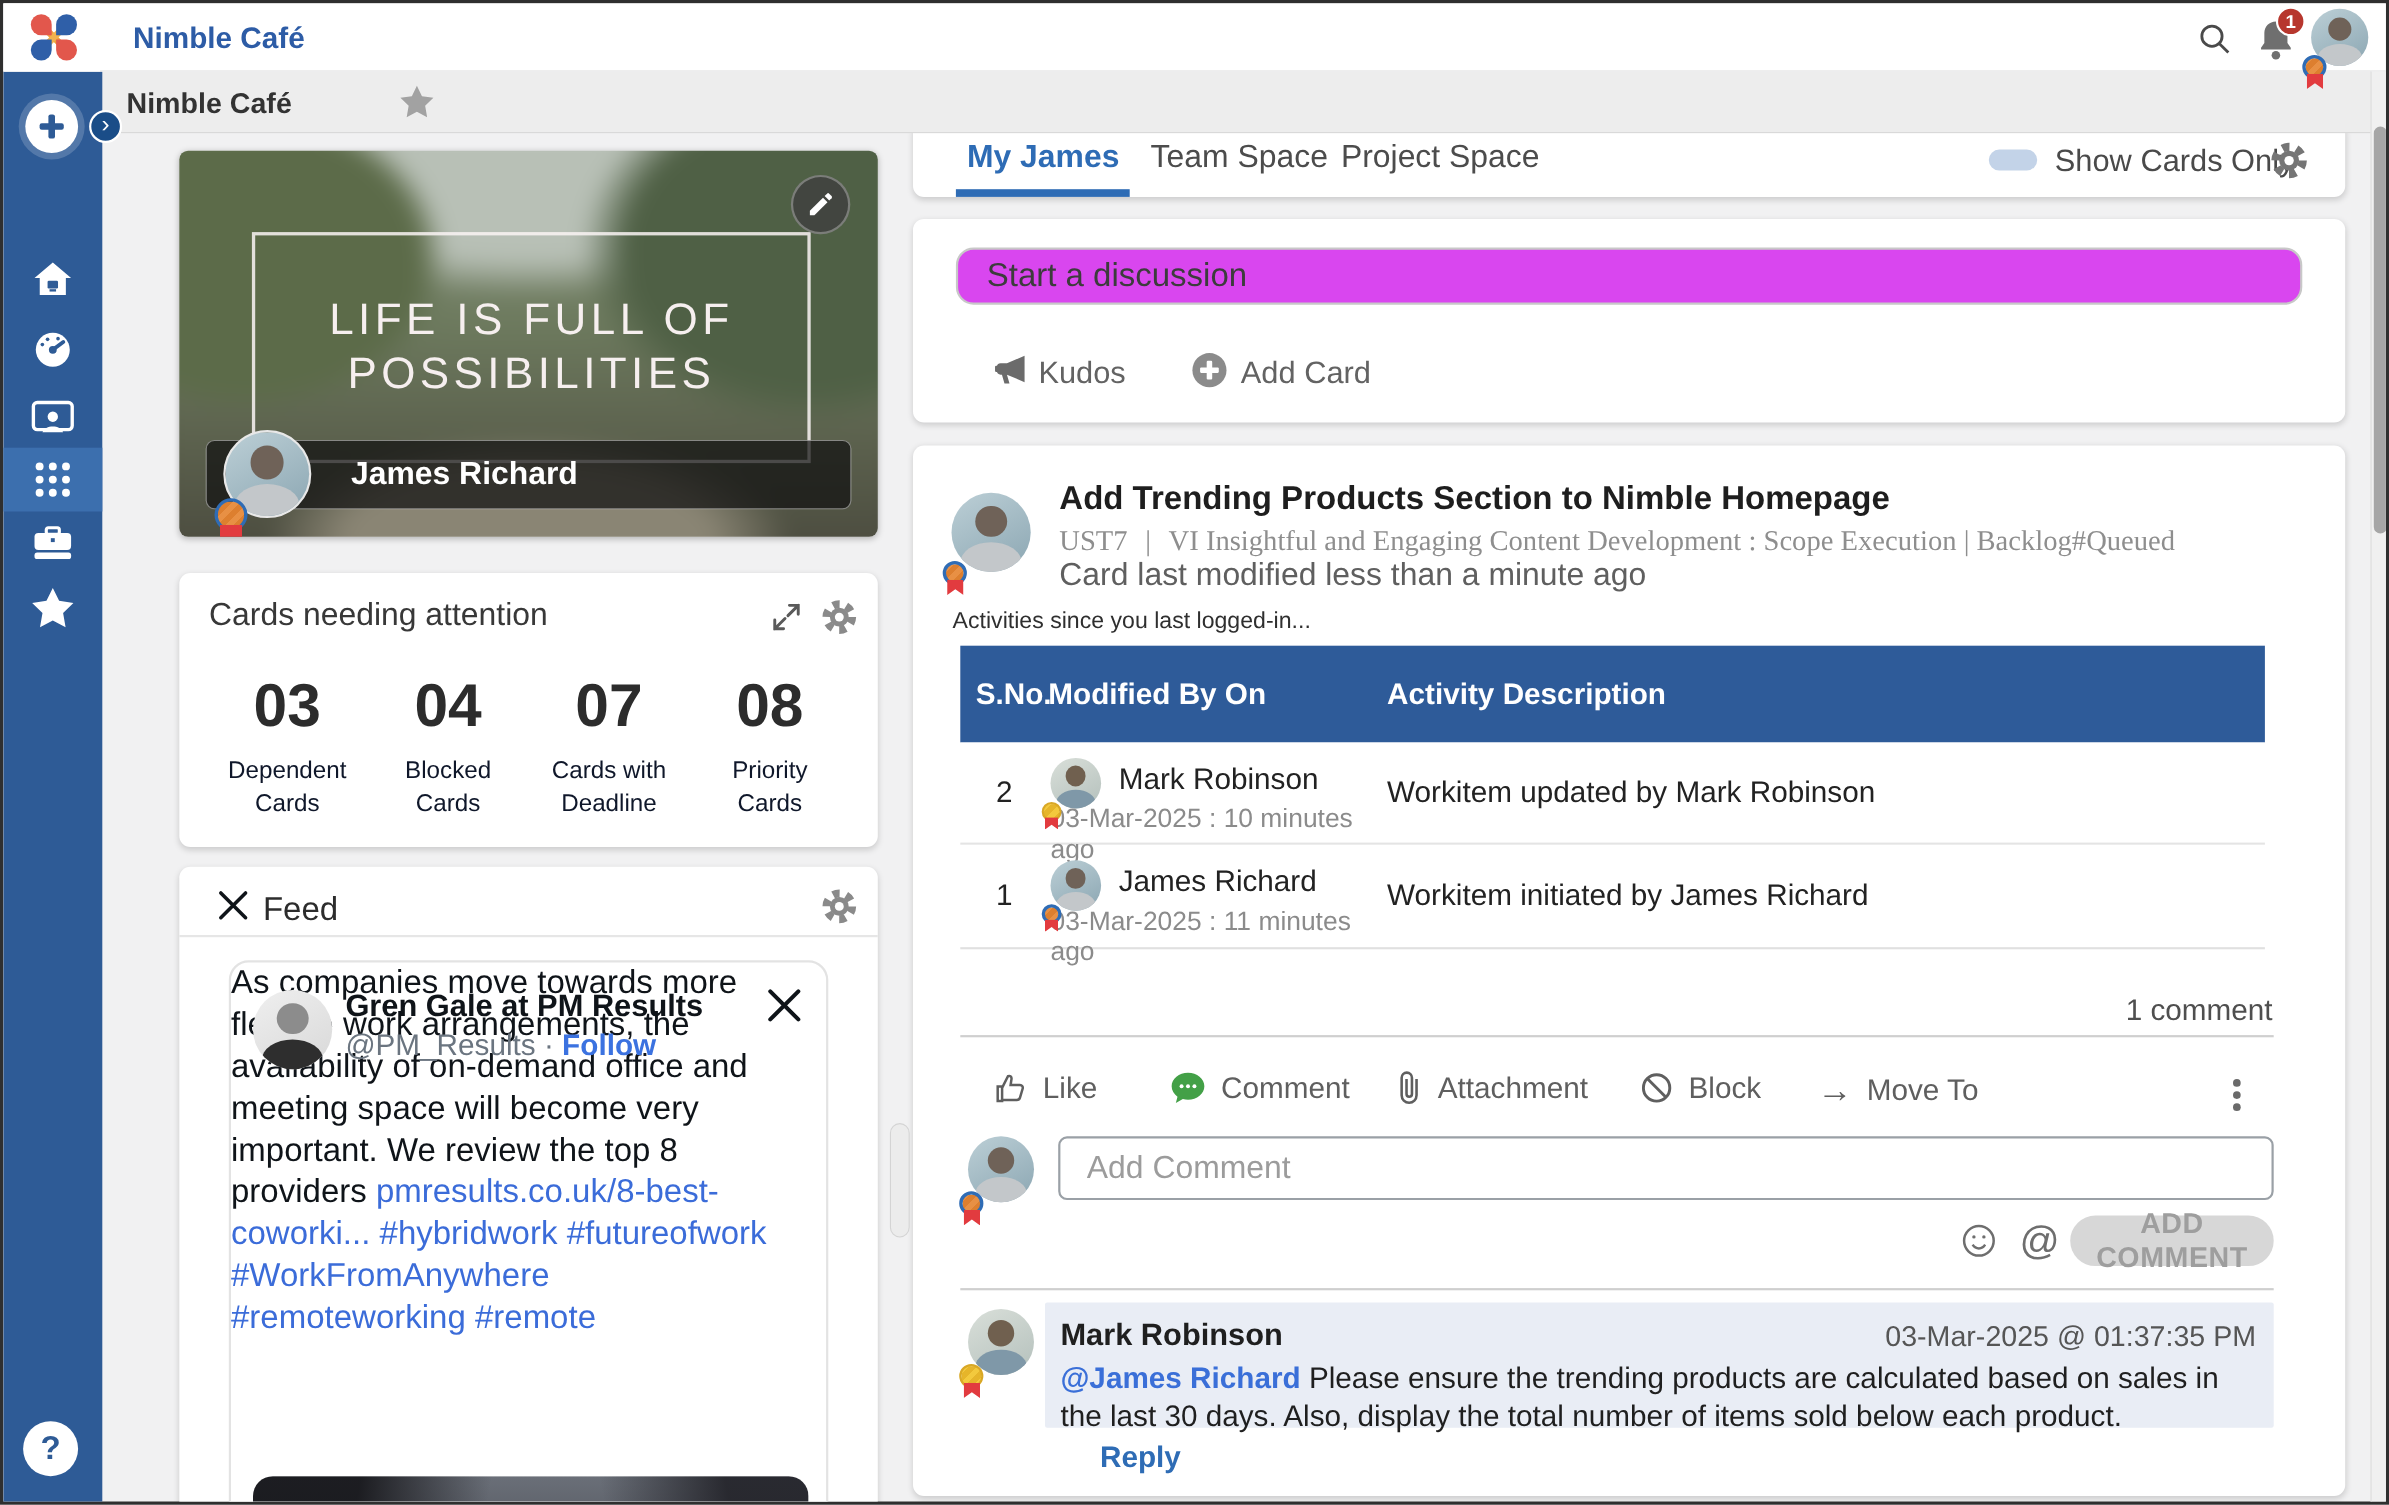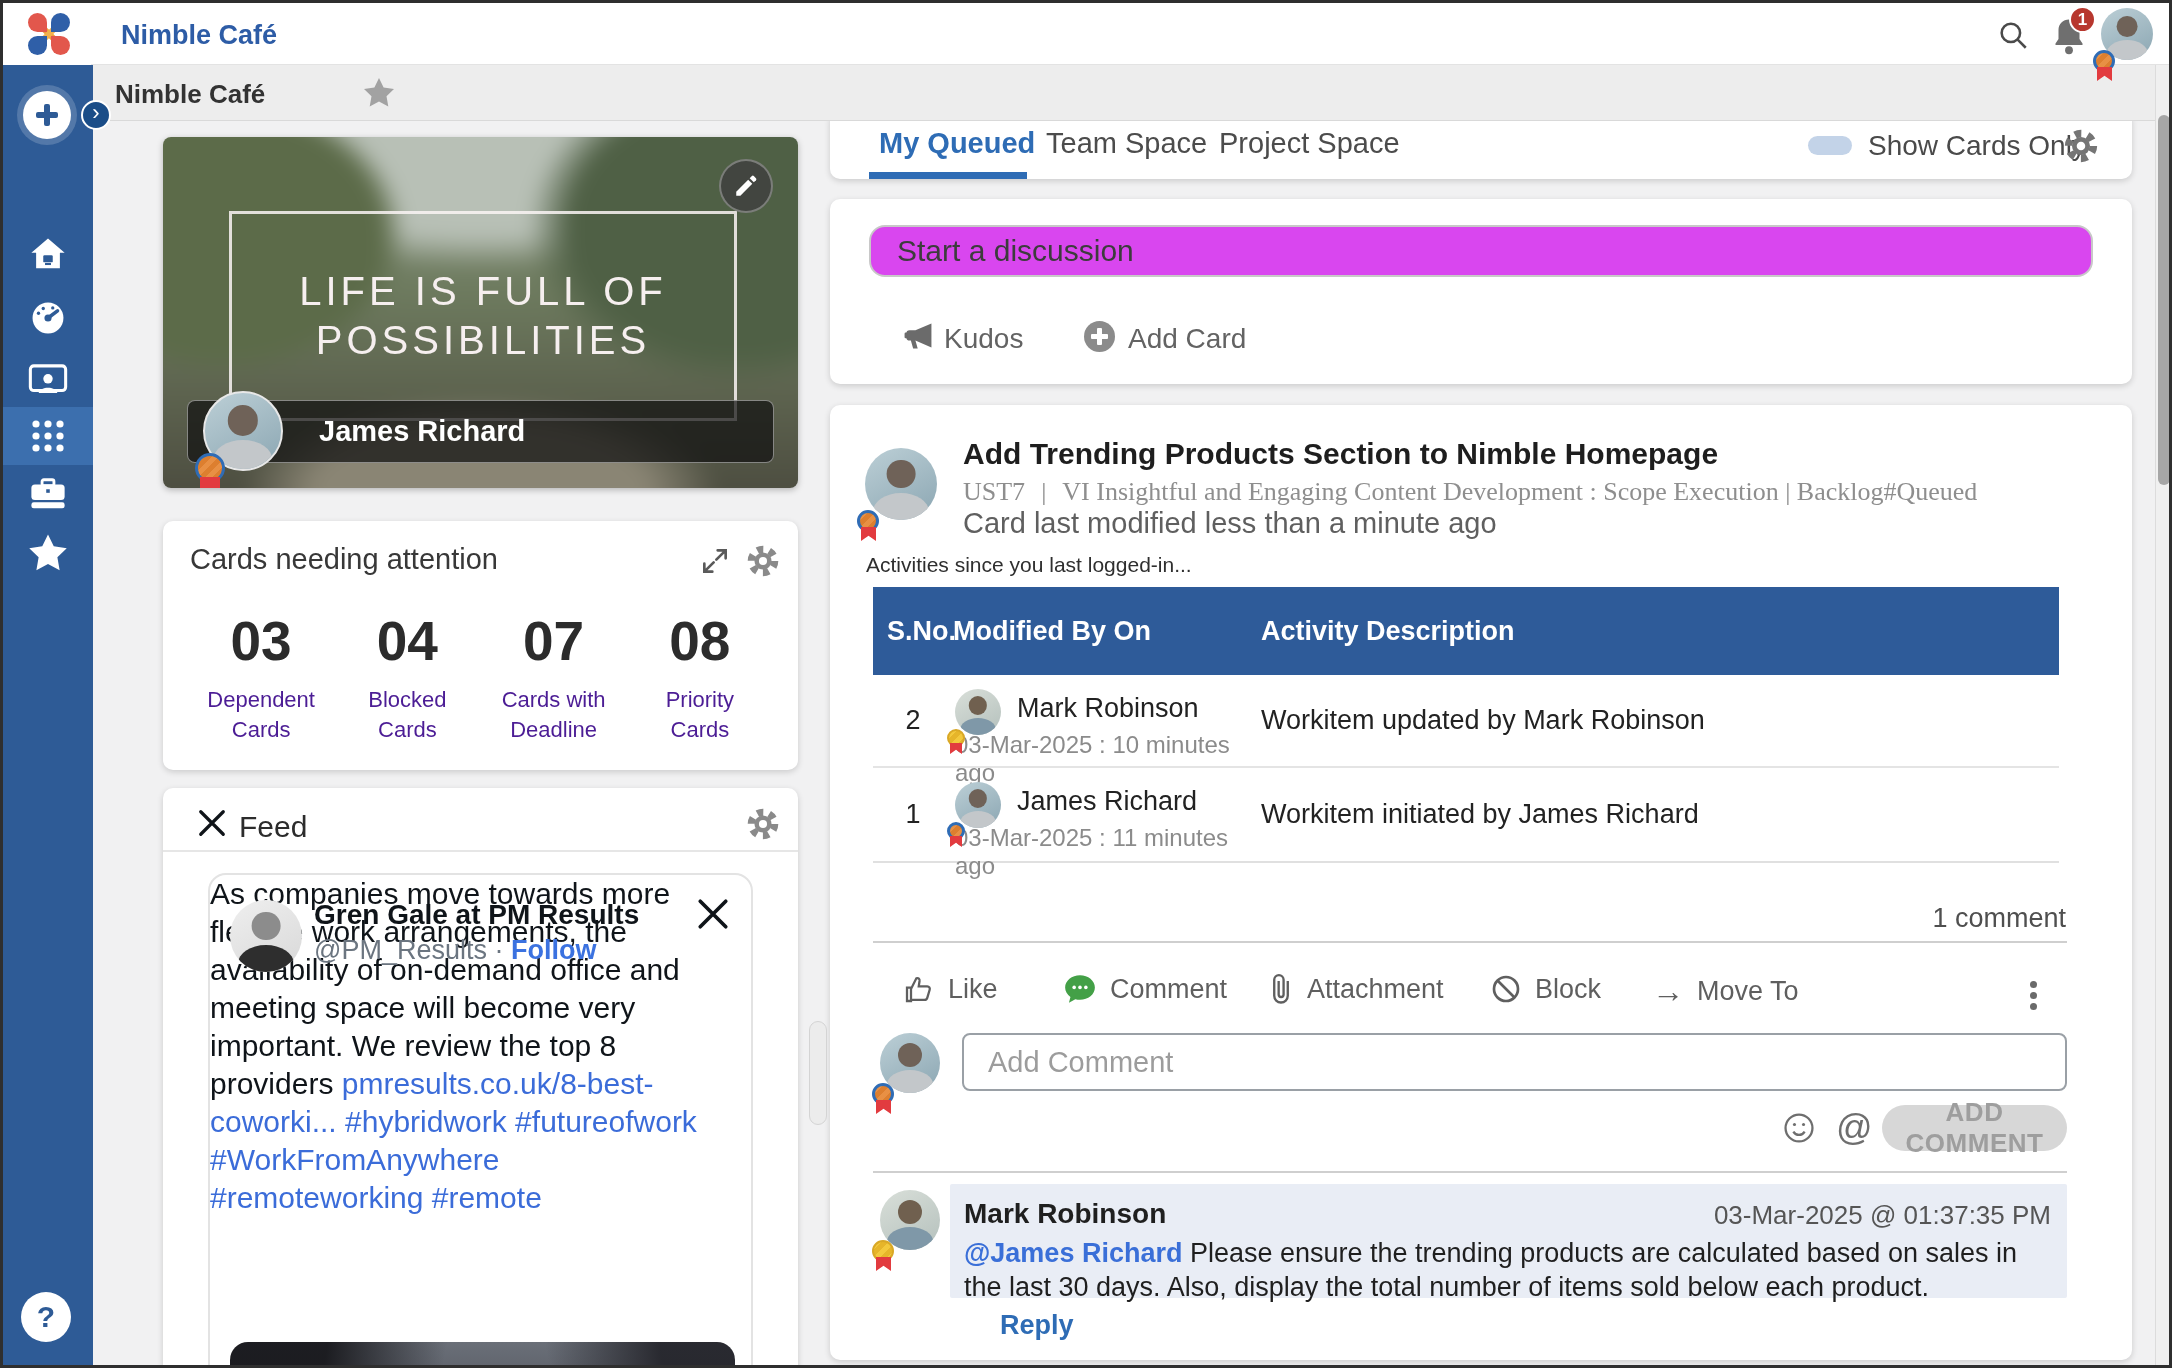--- a/index.html
+++ b/index.html
@@ -77,21 +77,21 @@
   #hero-name { left:156px; top:278px; font-size:29px; font-weight:600; color:#fff; }
 
   
   #attention { left:160px; top:518px; width:635px; height:249px; }
   #att-title { left:27px; top:22px; font-size:29px; color:#383838; }
   #att-expand { left:536px; top:24px; }
   #att-gear { left:582px; top:22px; }
   #stats-row { left:25px; top:88px; width:585px; display:flex; }
   .stat { flex:1; text-align:center; }
   .stat-val { font-size:55px; font-weight:600; color:#2c2c2c; }
-  .stat-lbl { font-size:22px; color:#4c1d95; line-height:30px; margin-top:12px; }
+  .stat-lbl { font-size:22px; color:#0f172a; line-height:30px; margin-top:12px; }
 
   
   #feed { left:160px; top:785px; width:635px; height:600px; border-radius:10px 10px 0 0; }
   #feed-title { left:76px; top:22px; font-size:30px; color:#2c2c2c; }
   #feed-x-logo { left:34px; top:20px; }
   #feed-gear { left:582px; top:18px; }
   #feed-divider { left:0; top:62px; width:635px; height:2px; background:#e6e6e6; }
   #tweet { left:45px; top:85px; width:545px; height:600px; background:#fff;
            border:2px solid #e3e3e3; border-radius:18px; }
   #tw-avatar { left:20px; top:25px; width:72px; height:72px; }
@@ -423,21 +423,21 @@
         <span>As companies move towards more flexible work arrangements, the availability of on-demand office and meeting space will become very important.  We review the top 8 providers </span><span class="lnk">pmresults.co.uk/8-best-coworki...</span>
         <span class="lnk">#hybridwork #futureofwork #WorkFromAnywhere #remoteworking #remote</span>
       </div>
       <div id="tw-img" class="abs">
         
       </div>
     </div>
   </div>
 
   <div id="tabs-panel" class="abs panel">
-    <div class="tab active abs" style="left:49px;">My Queued</div>
+    <div class="tab active abs" style="left:49px;">My James</div>
     <div class="tab abs" style="left:216px;">Team Space</div>
     <div class="tab abs" style="left:389px;">Project Space</div>
     <div id="tab-underline" class="abs"></div>
     <div id="toggle" class="abs">
       
     </div>
     <div id="show-cards-lbl" class="abs">Show Cards Only</div>
     <div id="tabs-gear" class="abs">
       <svg width="38" height="38" viewBox="0 0 40 40">
         <circle cx="20" cy="20" r="13" fill="none" stroke="#757575" stroke-width="8" stroke-dasharray="6.8 6.8"></circle>

